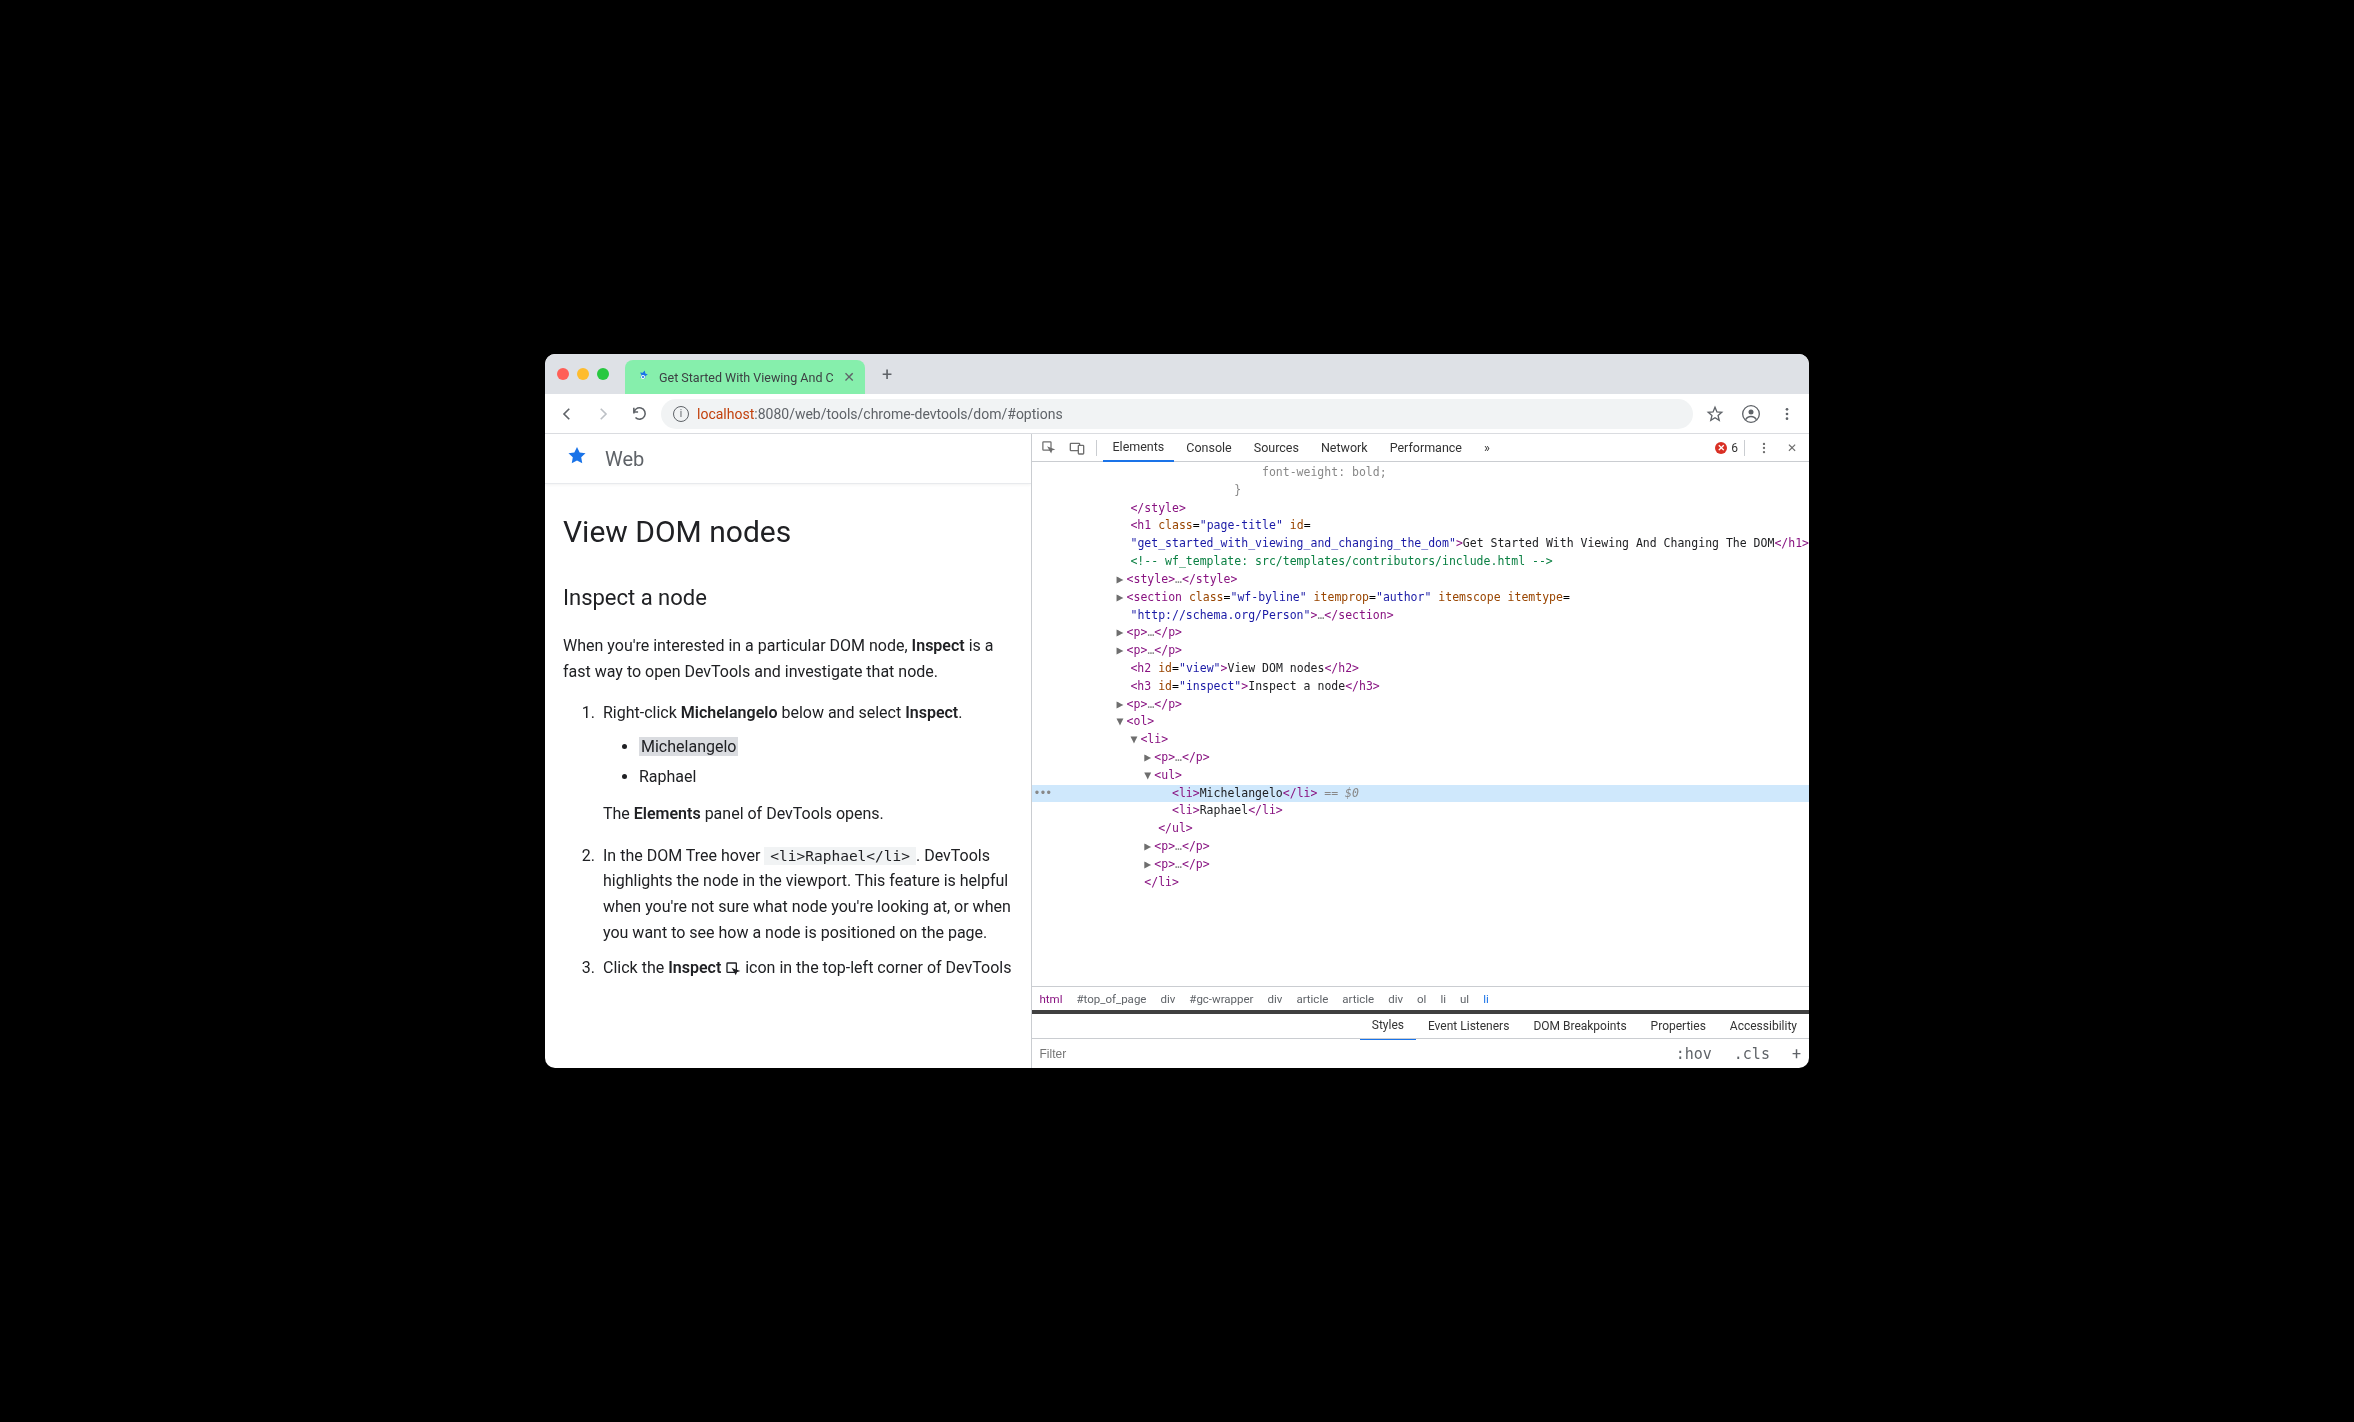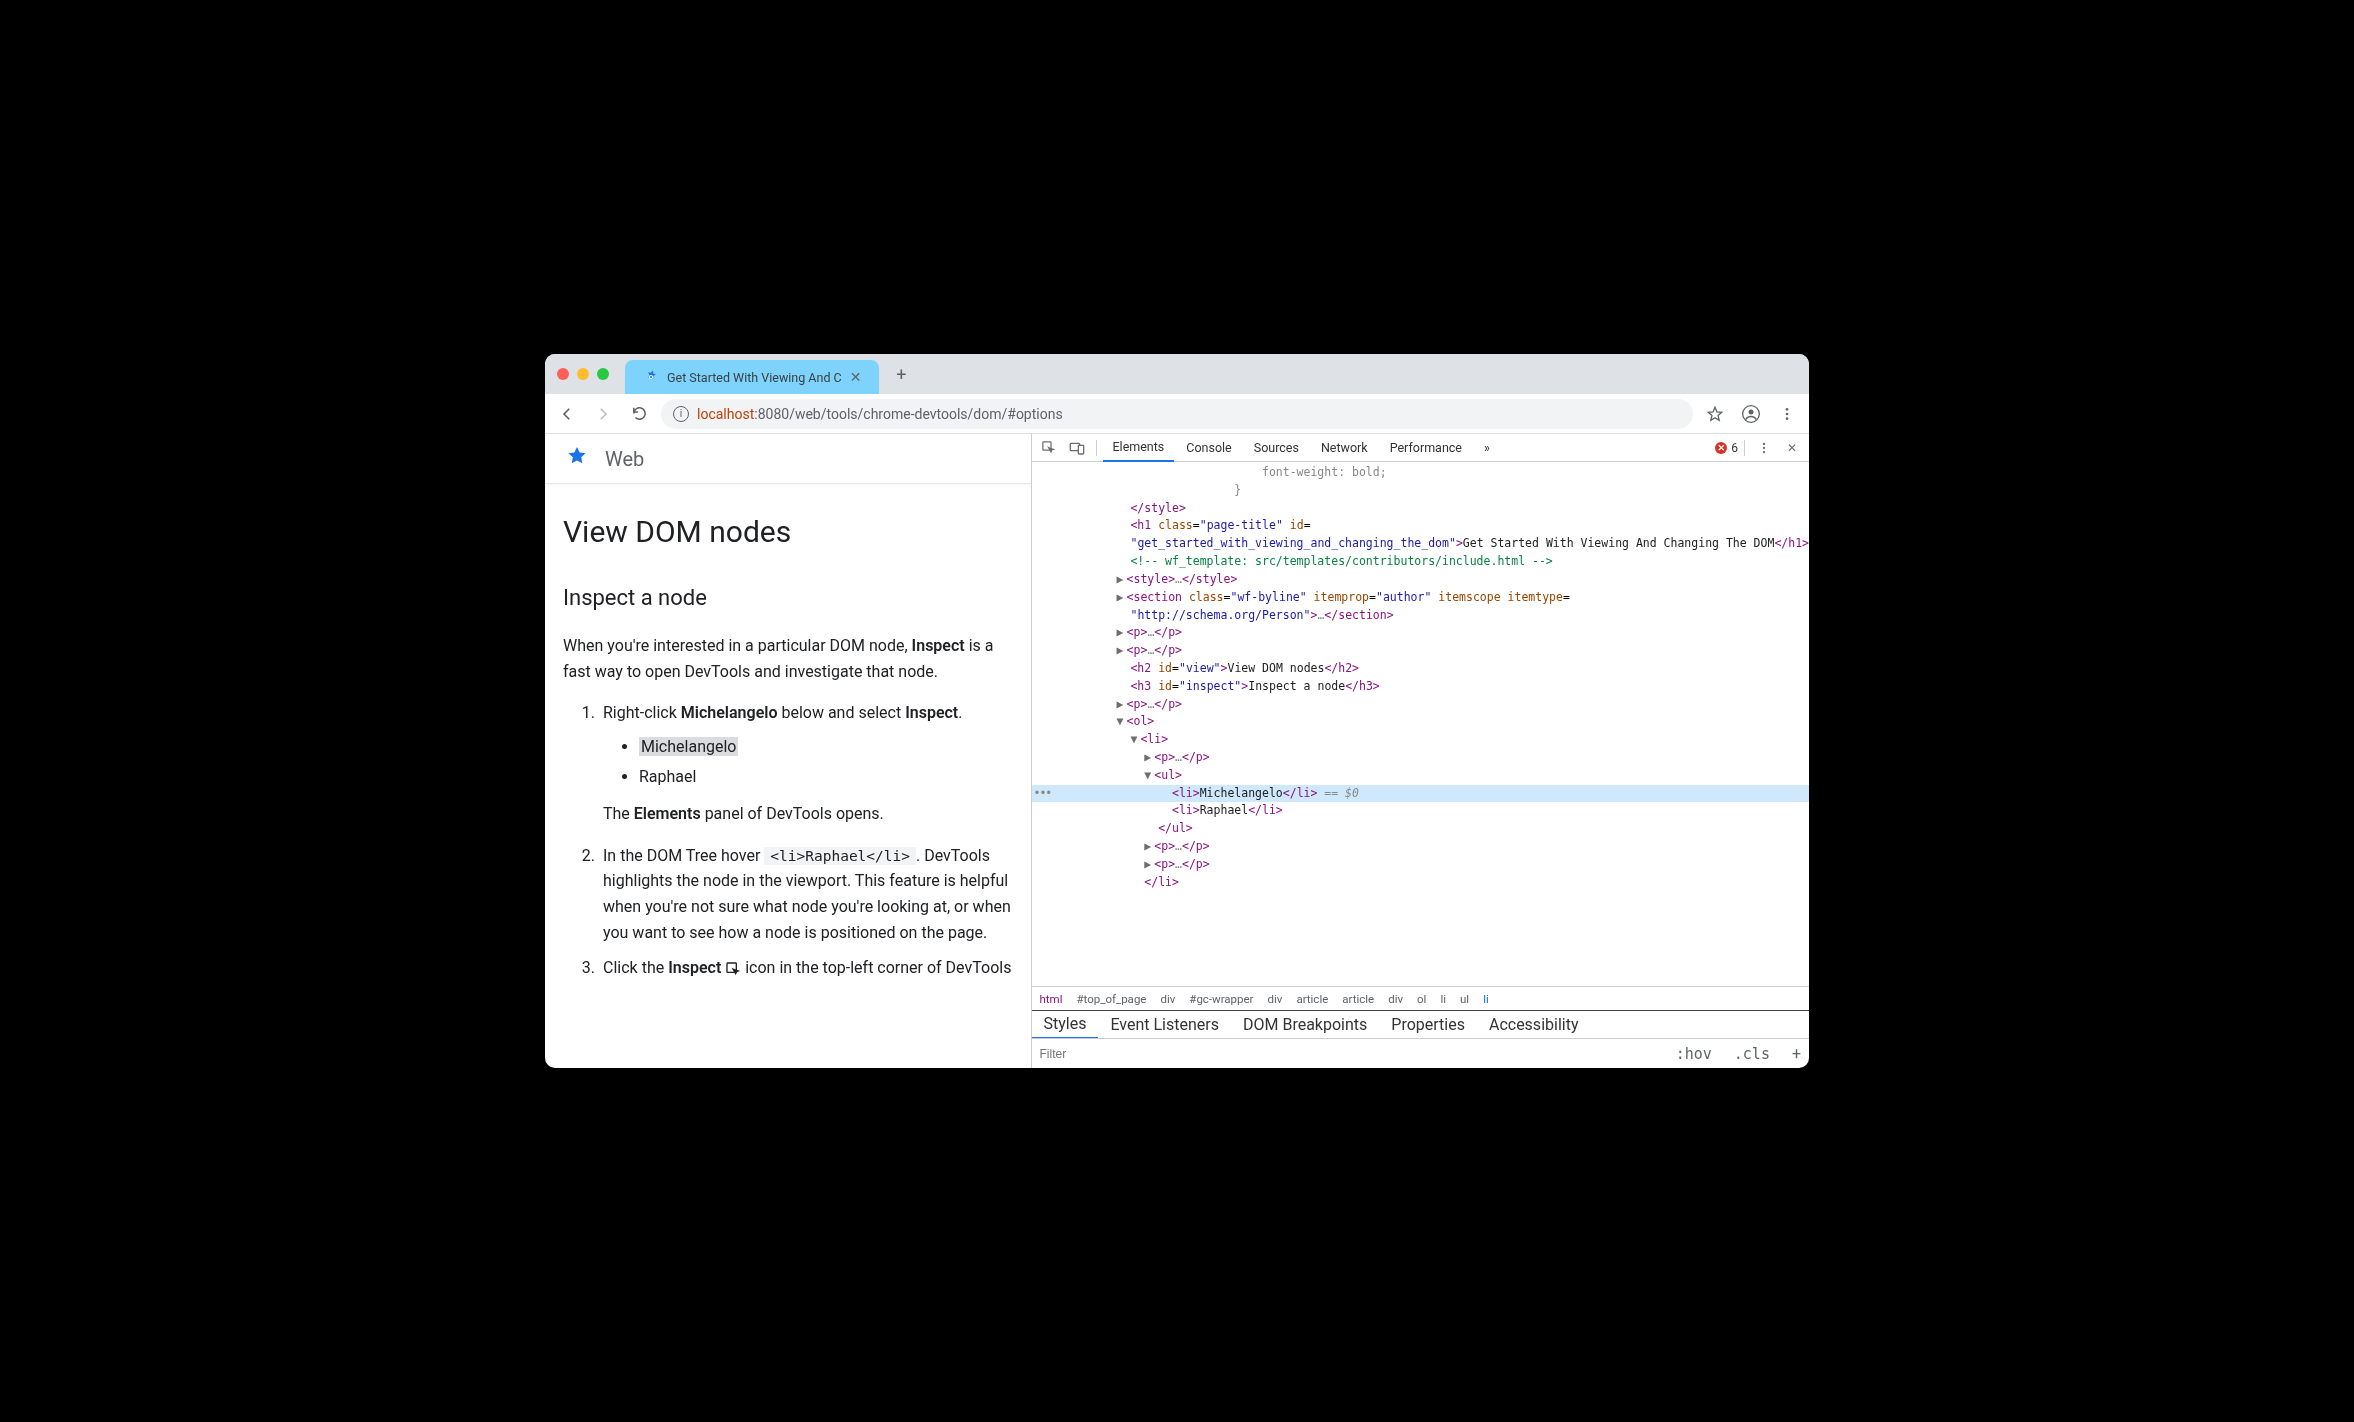--- a/index.html
+++ b/index.html
@@ -29,25 +29,25 @@
   align-items: center;
   padding: 0 12px;
   gap: 8px;
 }
 .traffic { display: flex; gap: 8px; margin-right: 8px; }
 .traffic span { width: 12px; height: 12px; border-radius: 50%; display:block; }
 .tl-close { background:#ff5f57; }
 .tl-min { background:#febc2e; }
 .tl-max { background:#28c840; }
 .tab {
-  background: #7dd3fc;
+  background: #86efac;
   border-radius: 8px 8px 0 0;
   height: 34px;
   margin-top: 6px;
-  padding: 0 18px;
+  padding: 0 10px;
   display: flex;
   align-items: center;
   gap: 8px;
   min-width: 240px;
   max-width: 260px;
 }
 .tab .favicon { width:16px; height:16px; color:#1a73e8; }
 .tab .title { font-size: 12.5px; color:#3c4043; white-space:nowrap; overflow:hidden; text-overflow:ellipsis; flex:1; }
 .tab .x { color:#5f6368; font-size:14px; }
 .newtab { width:28px; height:28px; display:flex; align-items:center; justify-content:center; color:#5f6368; font-size:18px; }
@@ -126,22 +126,23 @@
 .c-gray { color:#888; }
 .c-dollar { color:#888; font-style:italic; }
 .tri { color:#6e6e6e; display:inline-block; width:10px; }
 .dt-breadcrumb {
   height:24px; border-top:1px solid #cacdd1; display:flex; align-items:center;
   padding:0 8px; gap:14px; font-size:11.5px; color:#5f6368; overflow:hidden;
 }
 .dt-breadcrumb span:first-child { color:#881280; }
 .dt-breadcrumb .sel { color:#1a73e8; }
 .dt-styles-tabs {
-  height:28px; border-top:1px solid #404040; display:flex; align-items:center;
-  font-size:16px;
+  height:28px; border-top:4px solid #404040; display:flex; align-items:center;
+  font-size:12px;
+  justify-content:flex-end;
 }
 .dt-styles-tabs .st { padding:0 12px; height:28px; display:flex; align-items:center; color:#333; }
 .dt-styles-tabs .st.active { border-bottom:2px solid #1a73e8; }
 .dt-filter {
   height:30px; border-top:1px solid #cacdd1; display:flex; align-items:center;
   padding:0 8px; gap:22px;
 }
 .dt-filter input { border:none; outline:none; flex:1; font-size:12px; color:#333; background:transparent; }
 .dt-filter .pill { font-size:15px; color:#5f6368; font-family:Menlo,monospace; }
 .dt-filter .plus { font-size:16px; color:#5f6368; }

